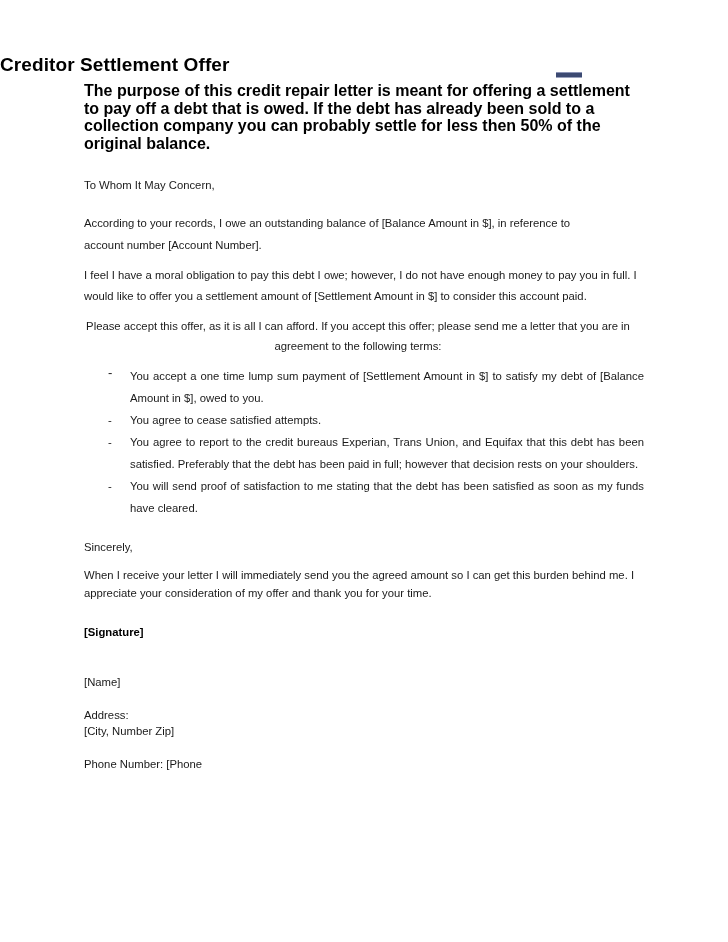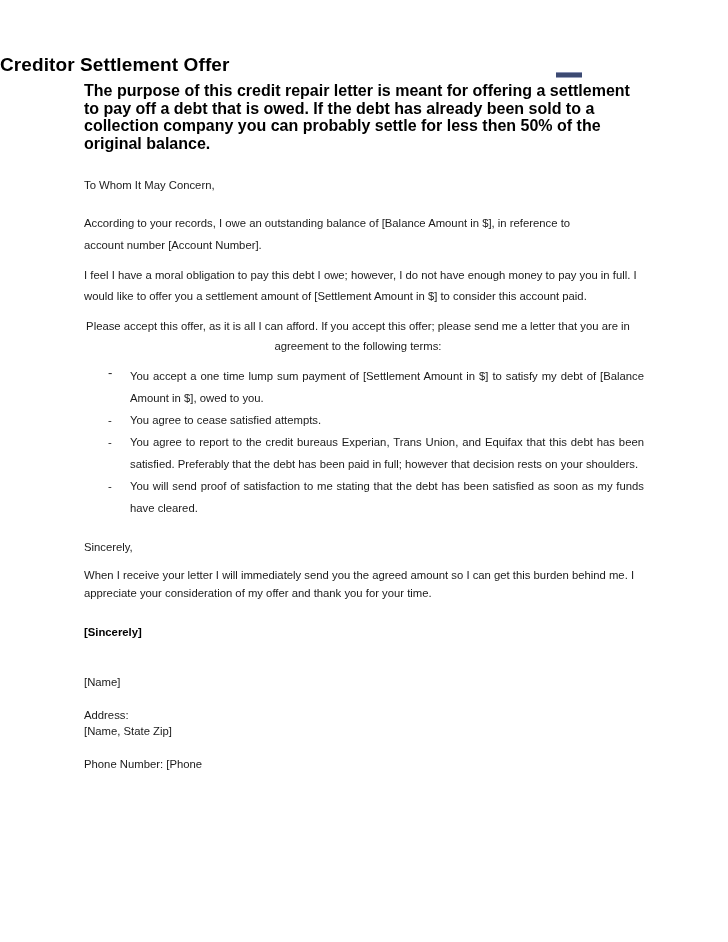--- a/index.html
+++ b/index.html
@@ -187,25 +187,25 @@
       <li class="term-item">
         <span class="dash">-</span>
         <span>You will send proof of satisfaction to me stating that the debt has been satisfied as soon as my funds have cleared.</span>
       </li>
     </ul>
 
     <p class="para p-sincerely">Sincerely,</p>
 
     <p class="para p-closing">When I receive your letter I will immediately send you the agreed amount so I can get this burden behind me. I appreciate your consideration of my offer and thank you for your time.</p>
 
-    <p class="para p-signature">[Sincerely]</p>
+    <p class="para p-signature">[Signature]</p>
 
     <p class="para p-name">[Name]</p>
 
     <div class="para p-address">
       <div>Address:</div>
-      <div>[Name, State Zip]</div>
+      <div>[City, Number Zip]</div>
     </div>
 
     <p class="para p-phone">Phone Number: [Phone</p>
 
   </div>
 </div>
 
 </body></html>

